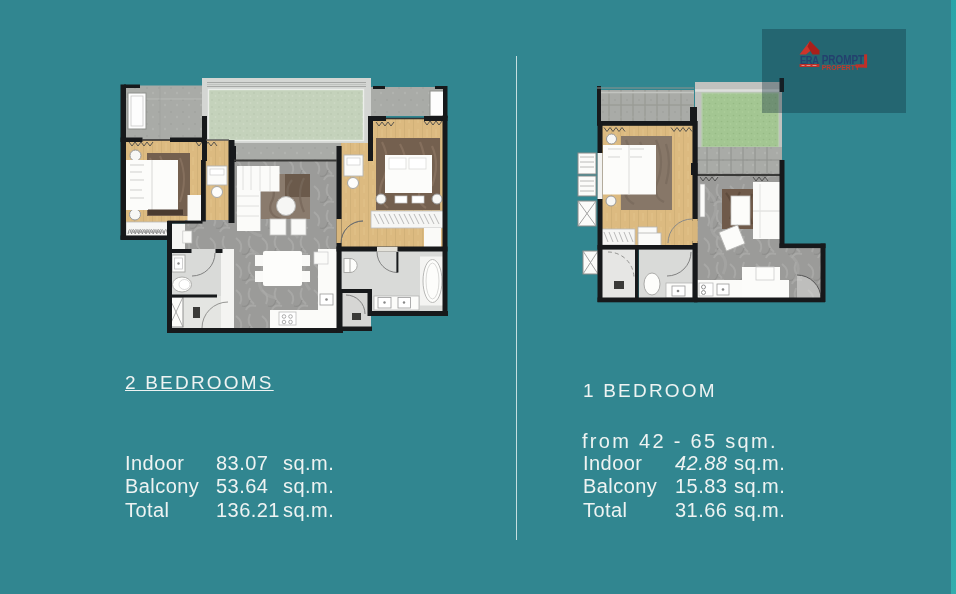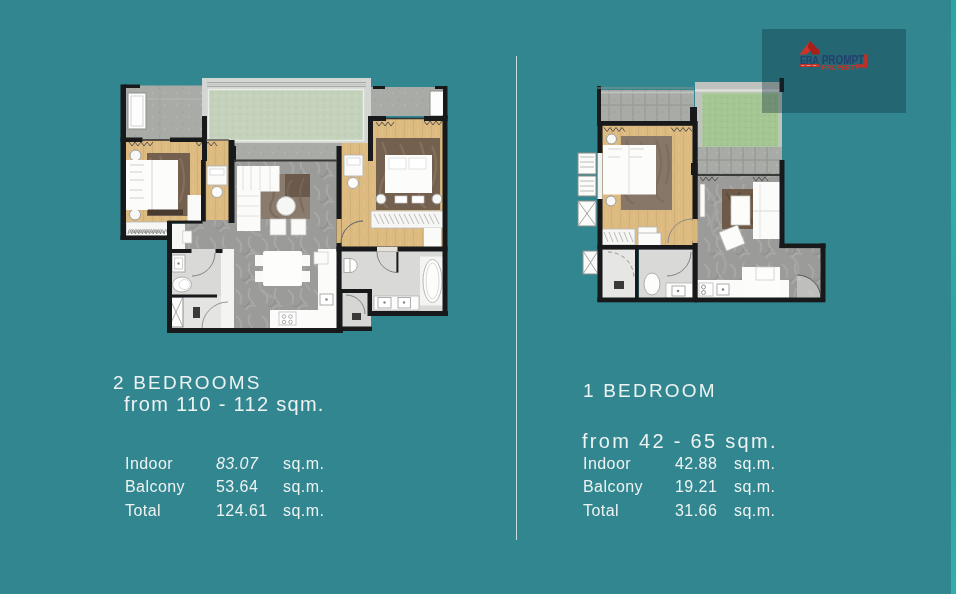--- a/index.html
+++ b/index.html
@@ -7,21 +7,21 @@
        font-family:"Liberation Sans",sans-serif;}
   #page{position:relative;width:956px;height:556px;}
   #edge{position:absolute;right:0;top:0;width:5px;height:594px;
         background:linear-gradient(180deg,#2ba4a8,#31aeae 30%,#2aa2a6 60%,#33adad);}
   #divider{position:absolute;left:516px;top:56px;width:1px;height:484px;
            background:rgba(235,245,244,0.8);}
   .txt{position:absolute;color:#eef3f2;}
   .h1{font-size:19px;letter-spacing:2.2px;}
   .h2{font-size:20px;letter-spacing:1.3px;}
   .h2b{font-size:20px;letter-spacing:2.3px;}
-  table.spec{border-collapse:collapse;font-size:16px;color:#eef3f2;letter-spacing:0.45px;}
+  table.spec{border-collapse:collapse;font-size:20px;color:#eef3f2;letter-spacing:0.45px;}
   table.spec td{padding:0 0 0 0;height:23.4px;vertical-align:top;line-height:21px;}
   svg{position:absolute;left:0;top:0;}
 </style>
 </head>
 <body>
 <div id="page">
   <svg id="plans" width="956" height="594" viewBox="0 0 956 594">
     <defs>
       <g id="scallop">
           <path d="M0,4 a4,4 0 0 1 8,0 z" fill="none" stroke="#555" stroke-width="0.9"></path>
@@ -361,54 +361,53 @@
       <rect x="812.5" y="65.1" width="4" height="0.9" fill="#dd9d95"></rect>
       <text x="821.7" y="63.5" font-family="Liberation Sans,sans-serif" font-size="13.5" font-weight="bold" fill="#24406e" textLength="42.5" lengthAdjust="spacingAndGlyphs">PROMPT</text>
       <rect x="855.5" y="64.3" width="11.5" height="3.3" fill="#bf3028"></rect>
       <rect x="864.1" y="54.3" width="3" height="13.3" fill="#bf3028"></rect>
       <text x="821.7" y="69.9" font-family="Liberation Sans,sans-serif" font-size="7.6" font-weight="bold" fill="#c0392e" textLength="38" lengthAdjust="spacingAndGlyphs">PROPERTY</text>
     </g>
   </svg>
   <div id="divider"></div>
   <div id="edge"></div>
 
-  <div class="txt h1" style="left:113px;top:372px;">2 BEDROOMS</div>
-  <div class="txt h2" style="left:124px;top:393px;">from 110 - 112 sqm.</div>
+  <div class="txt h1" style="left:125px;top:372px;text-decoration:underline;">2 BEDROOMS</div>
   <table class="spec" style="position:absolute;left:125px;top:453px;">
     <tbody>
         <tr>
           <td style="width:91px;">Indoor</td>
-          <td style="width:67px;font-style:italic;">83.07</td>
+          <td style="width:67px;">83.07</td>
           <td>sq.m.</td>
         </tr>
     <tr>
           <td>Balcony</td>
           <td>53.64</td>
           <td>sq.m.</td>
         </tr>
     <tr>
           <td>Total</td>
-          <td>124.61</td>
+          <td>136.21</td>
           <td>sq.m.</td>
         </tr>
   </tbody>
     </table>
 
   <div class="txt h1" style="left:583px;top:380px;text-align:center;">1 BEDROOM</div>
   <div class="txt h2b" style="left:582px;top:393px;margin-top:37px;">from 42 - 65 sqm.</div>
   <table class="spec" style="position:absolute;left:583px;top:453px;">
     <tbody>
         <tr>
           <td style="width:92px;">Indoor</td>
-          <td style="width:59px;">42.88</td>
+          <td style="width:59px;font-style:italic;">42.88</td>
           <td>sq.m.</td>
         </tr>
     <tr>
           <td>Balcony</td>
-          <td>19.21</td>
+          <td>15.83</td>
           <td>sq.m.</td>
         </tr>
     <tr>
           <td>Total</td>
           <td>31.66</td>
           <td>sq.m.</td>
         </tr>
   </tbody>
     </table>
 </div>

